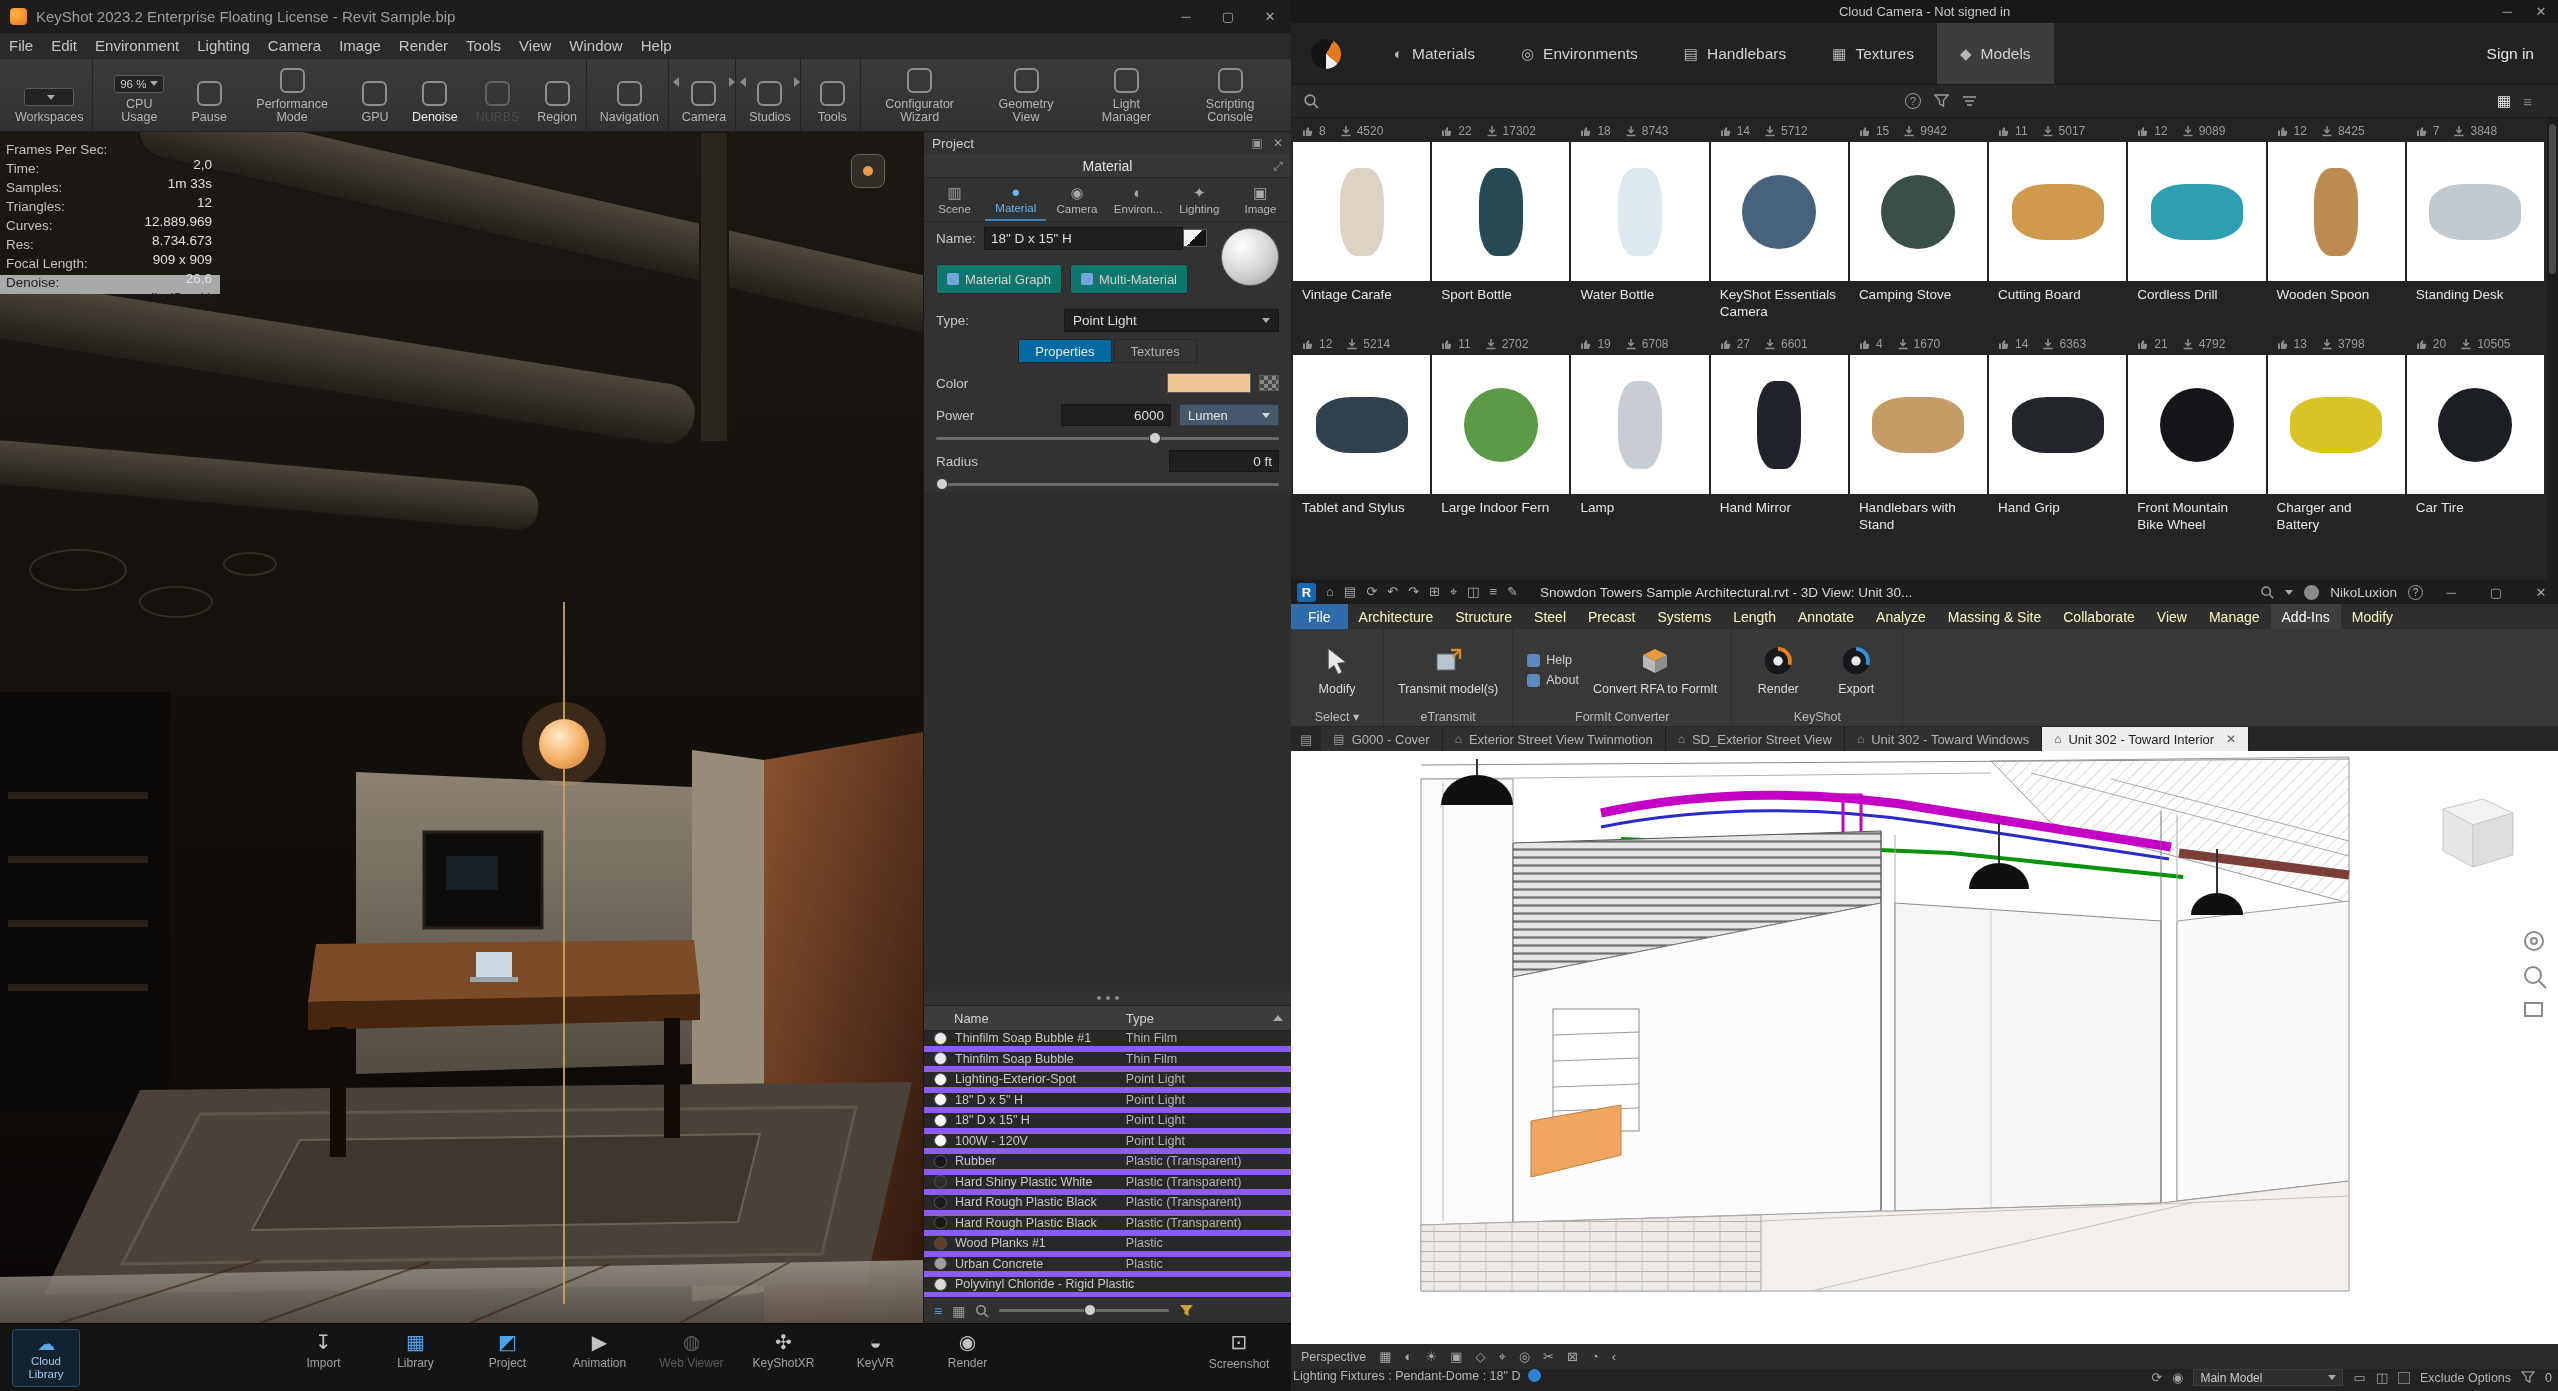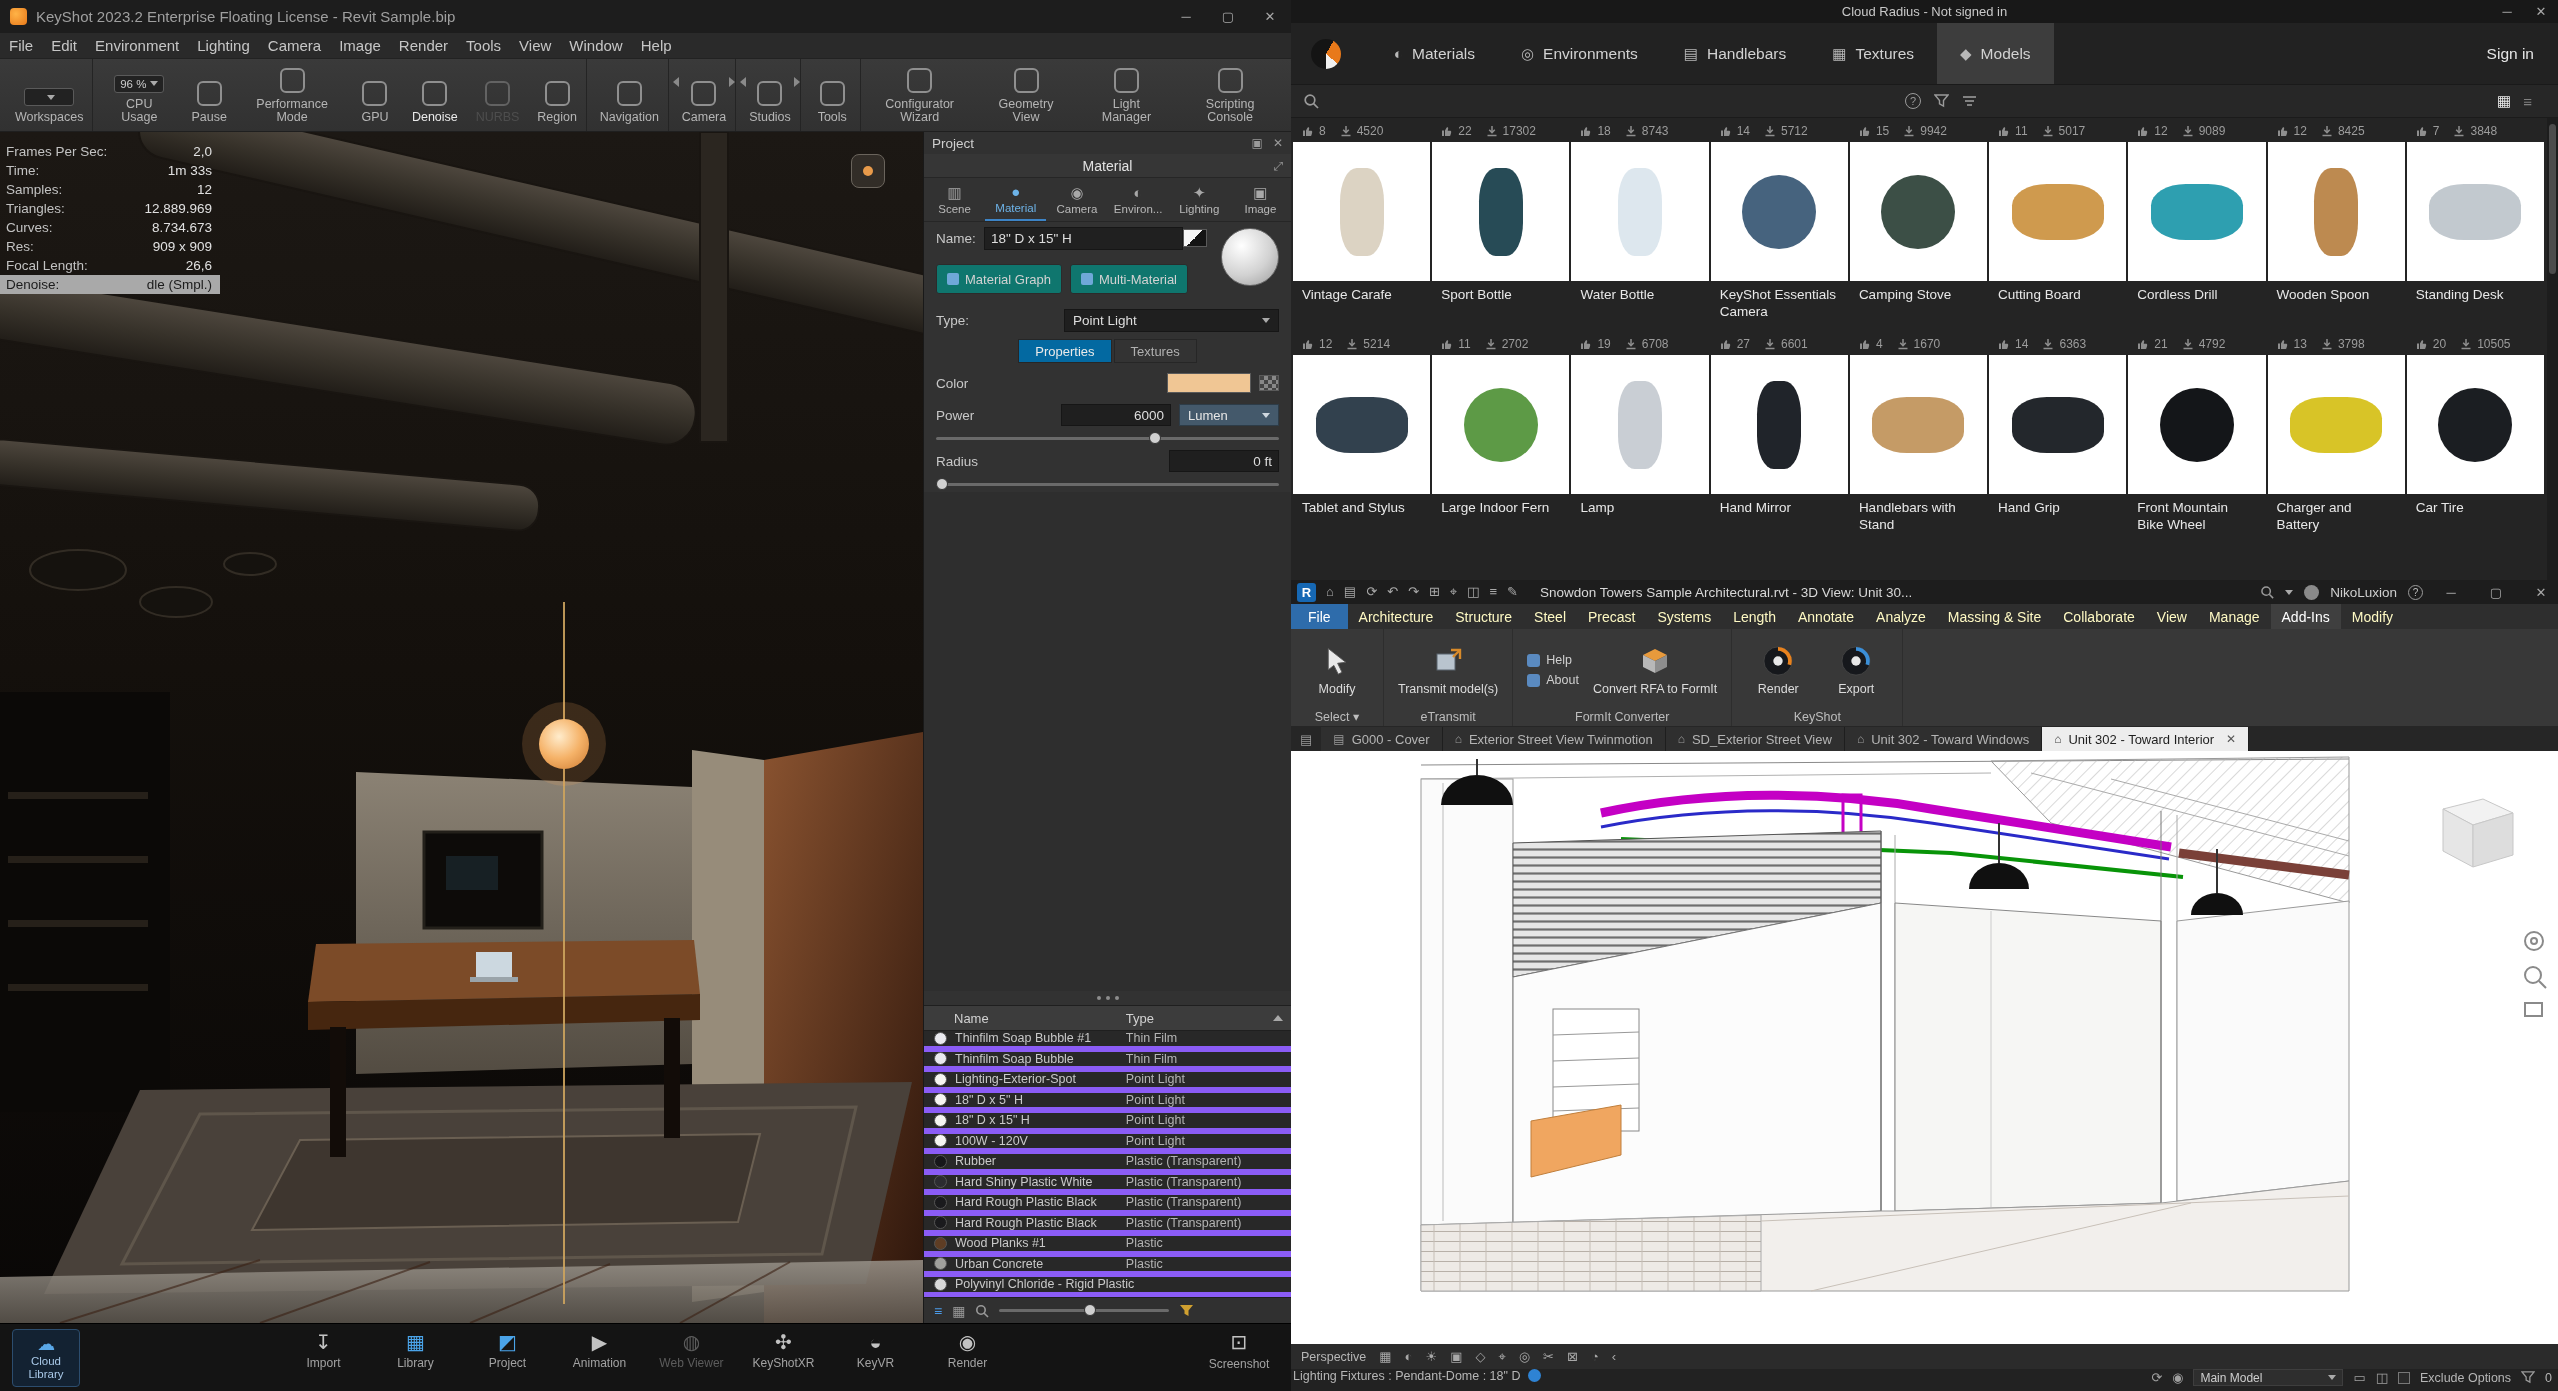--- a/index.html
+++ b/index.html
@@ -28,21 +28,21 @@
 .tool .mini{display:none;width:50px;height:18px;background:#222;border:1px solid #5a5a5a;border-radius:3px;font-size:11.5px;color:#ccc;align-items:center;justify-content:center;gap:4px;}
 .tool.dd .mini{display:flex;}
 .caret{width:0;height:0;border-left:4px solid transparent;border-right:4px solid transparent;border-top:5px solid #aaa;}
 .tool.navs::before,.tool.navs::after{content:"";position:absolute;top:18px;border-top:5px solid transparent;border-bottom:5px solid transparent;}
 .tool.navs::before{left:0;border-right:6px solid #8a8a8a;}
 .tool.navs::after{right:0;border-left:6px solid #8a8a8a;}
 #ks-main{flex:1;display:flex;min-height:0;}
 #ks-vp{width:923px;position:relative;background:#0c0a08;overflow:hidden;}
 #ks-vp svg.scene{position:absolute;inset:0;}
 #ks-stats{position:absolute;left:0;top:10px;width:220px;font-size:13.5px;z-index:3;}
-.stat{display:flex;height:19px;align-items:center;padding:0 8px 0 6px;color:#c2c2c2;}
+.stat{display:flex;height:19px;padding:0 8px 0 6px;color:#c2c2c2;flex-direction:column;}
 .stat .v{margin-left:auto;color:#e0e0e0;}
 .stat.highlight{background:#a9a9a9;}
 .stat.highlight,.stat.highlight .v{color:#1c1c1c;}
 #ks-gizmo{position:absolute;right:38px;top:22px;width:34px;height:34px;border-radius:8px;background:rgba(70,64,56,.55);border:1px solid #6a645c;display:flex;align-items:center;justify-content:center;z-index:3;}
 #ks-gizmo::after{content:"";width:10px;height:10px;border-radius:50%;background:#e89a4a;}
 #ks-panel{width:368px;background:#323232;border-left:1px solid #191919;display:flex;flex-direction:column;position:relative;font-size:13.5px;}
 .ph1{height:22px;display:flex;align-items:center;background:#313131;padding:0 8px;color:#cfcfcf;font-size:13.5px;gap:10px;}
 .ph1 .hic{margin-left:auto;color:#9a9a9a;font-size:12px;}
 .ph1 .hic2{color:#9a9a9a;font-size:12px;}
 .ph2{height:24px;display:flex;align-items:center;justify-content:center;background:#363636;color:#e2e2e2;font-size:14px;border-bottom:1px solid #262626;position:relative;}
@@ -685,21 +685,21 @@
         </div>
       <div id="dock-shot">
         <span class="g">⊡</span>
         <span>Screenshot</span>
       </div>
     </div>
   </div>
 
   <div id="cl" class="win">
     <div id="cl-title">
-      <span>Cloud Radius - Not signed in</span>
+      <span>Cloud Camera - Not signed in</span>
       <span class="winbtns">
         <span class="winbtn">─</span>
         <span class="winbtn">✕</span>
       </span>
     </div>
     <div id="cl-nav">
       <span class="cl-logo"></span>
       <div style="display:flex;align-items:stretch;">
 
           <div class="cl-tab">

